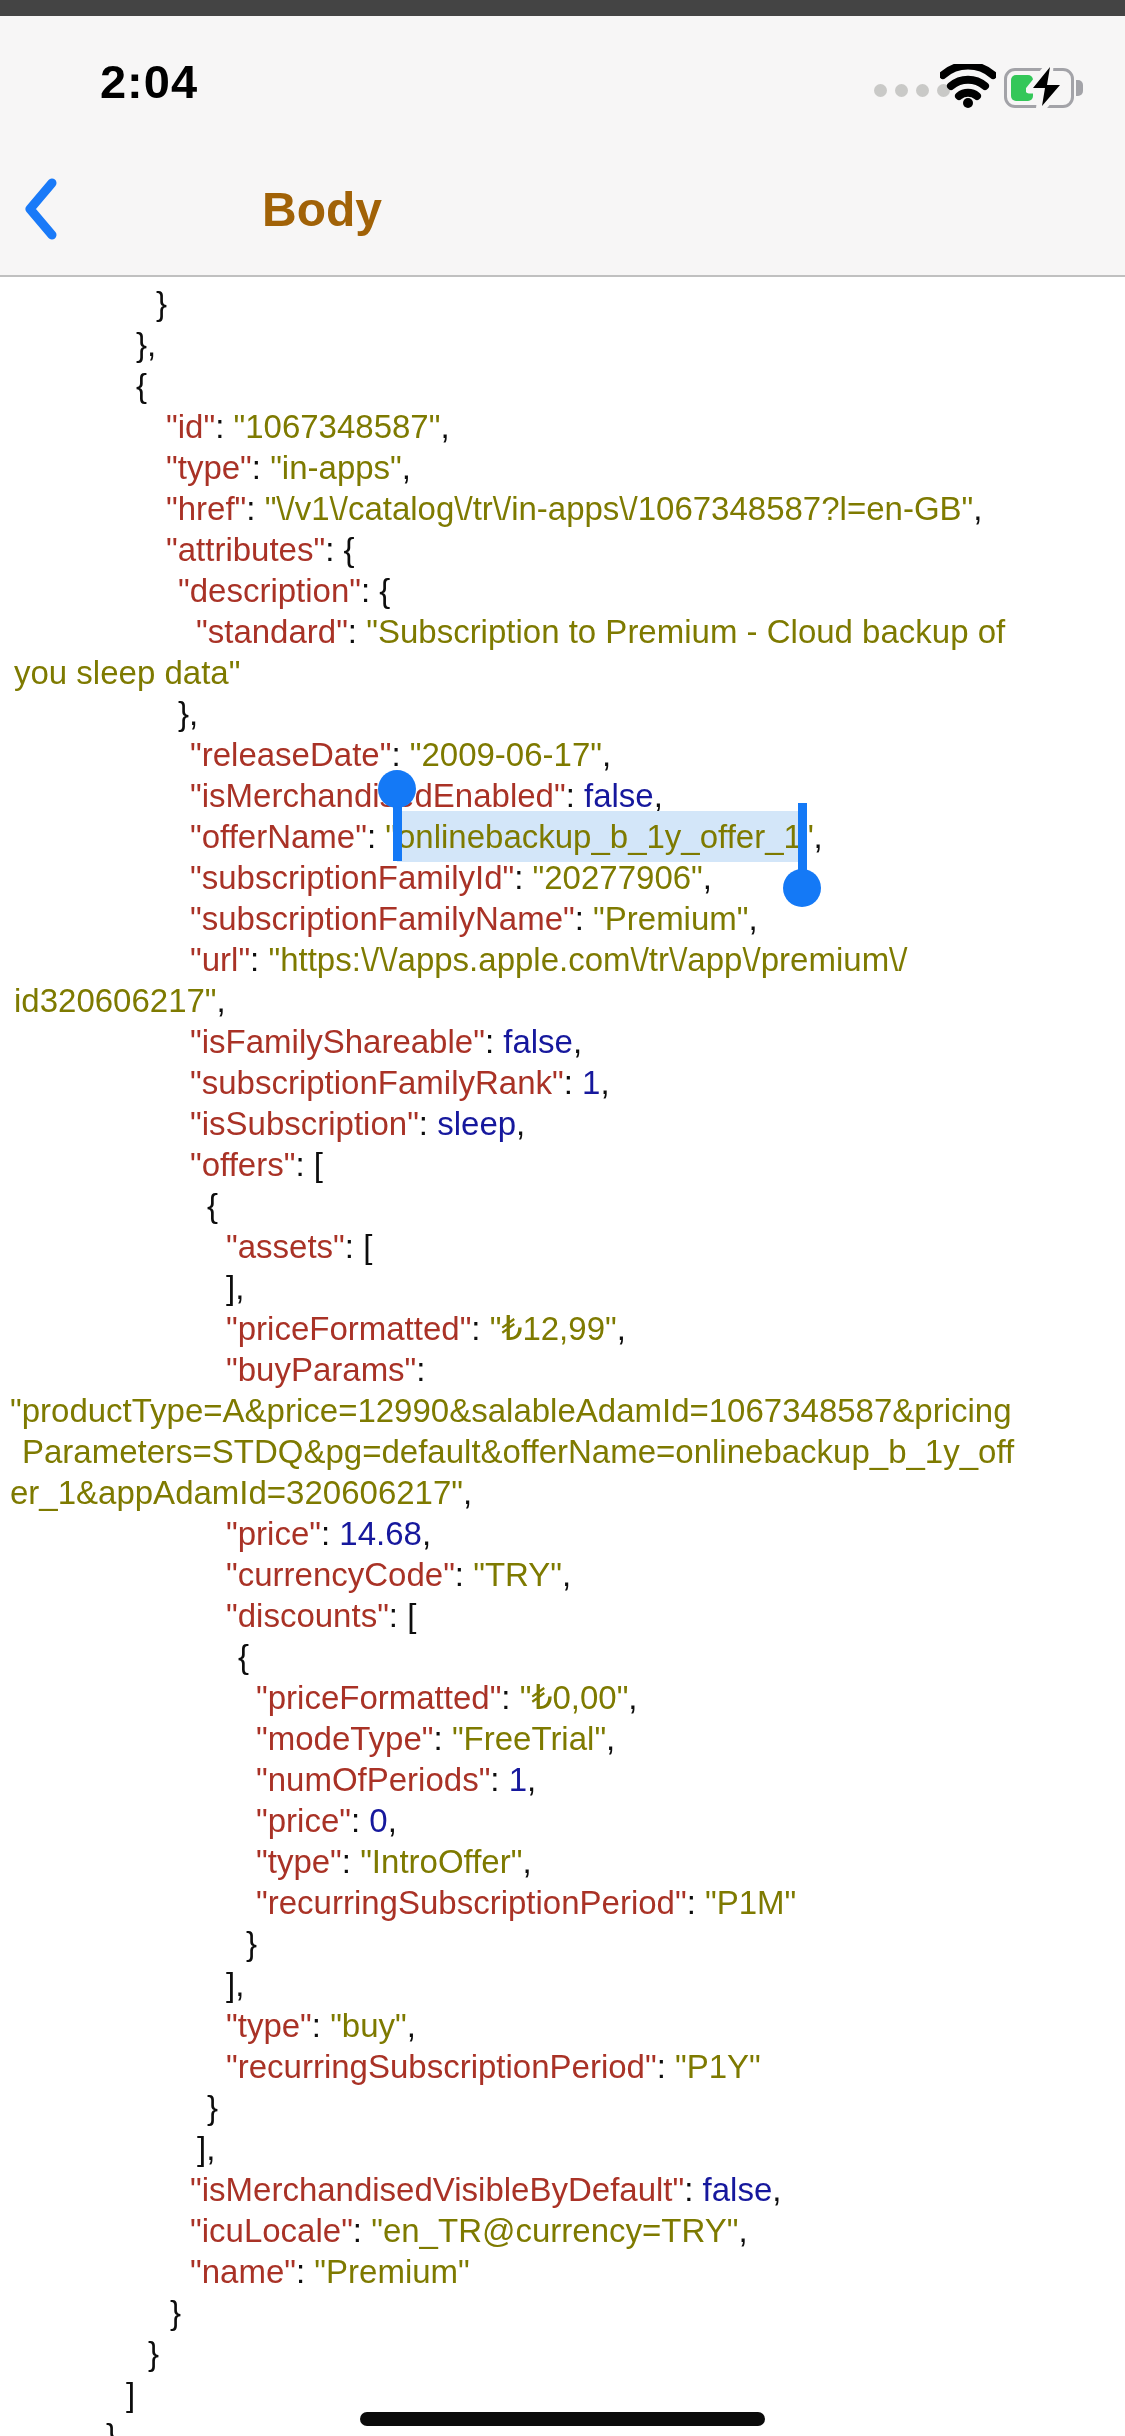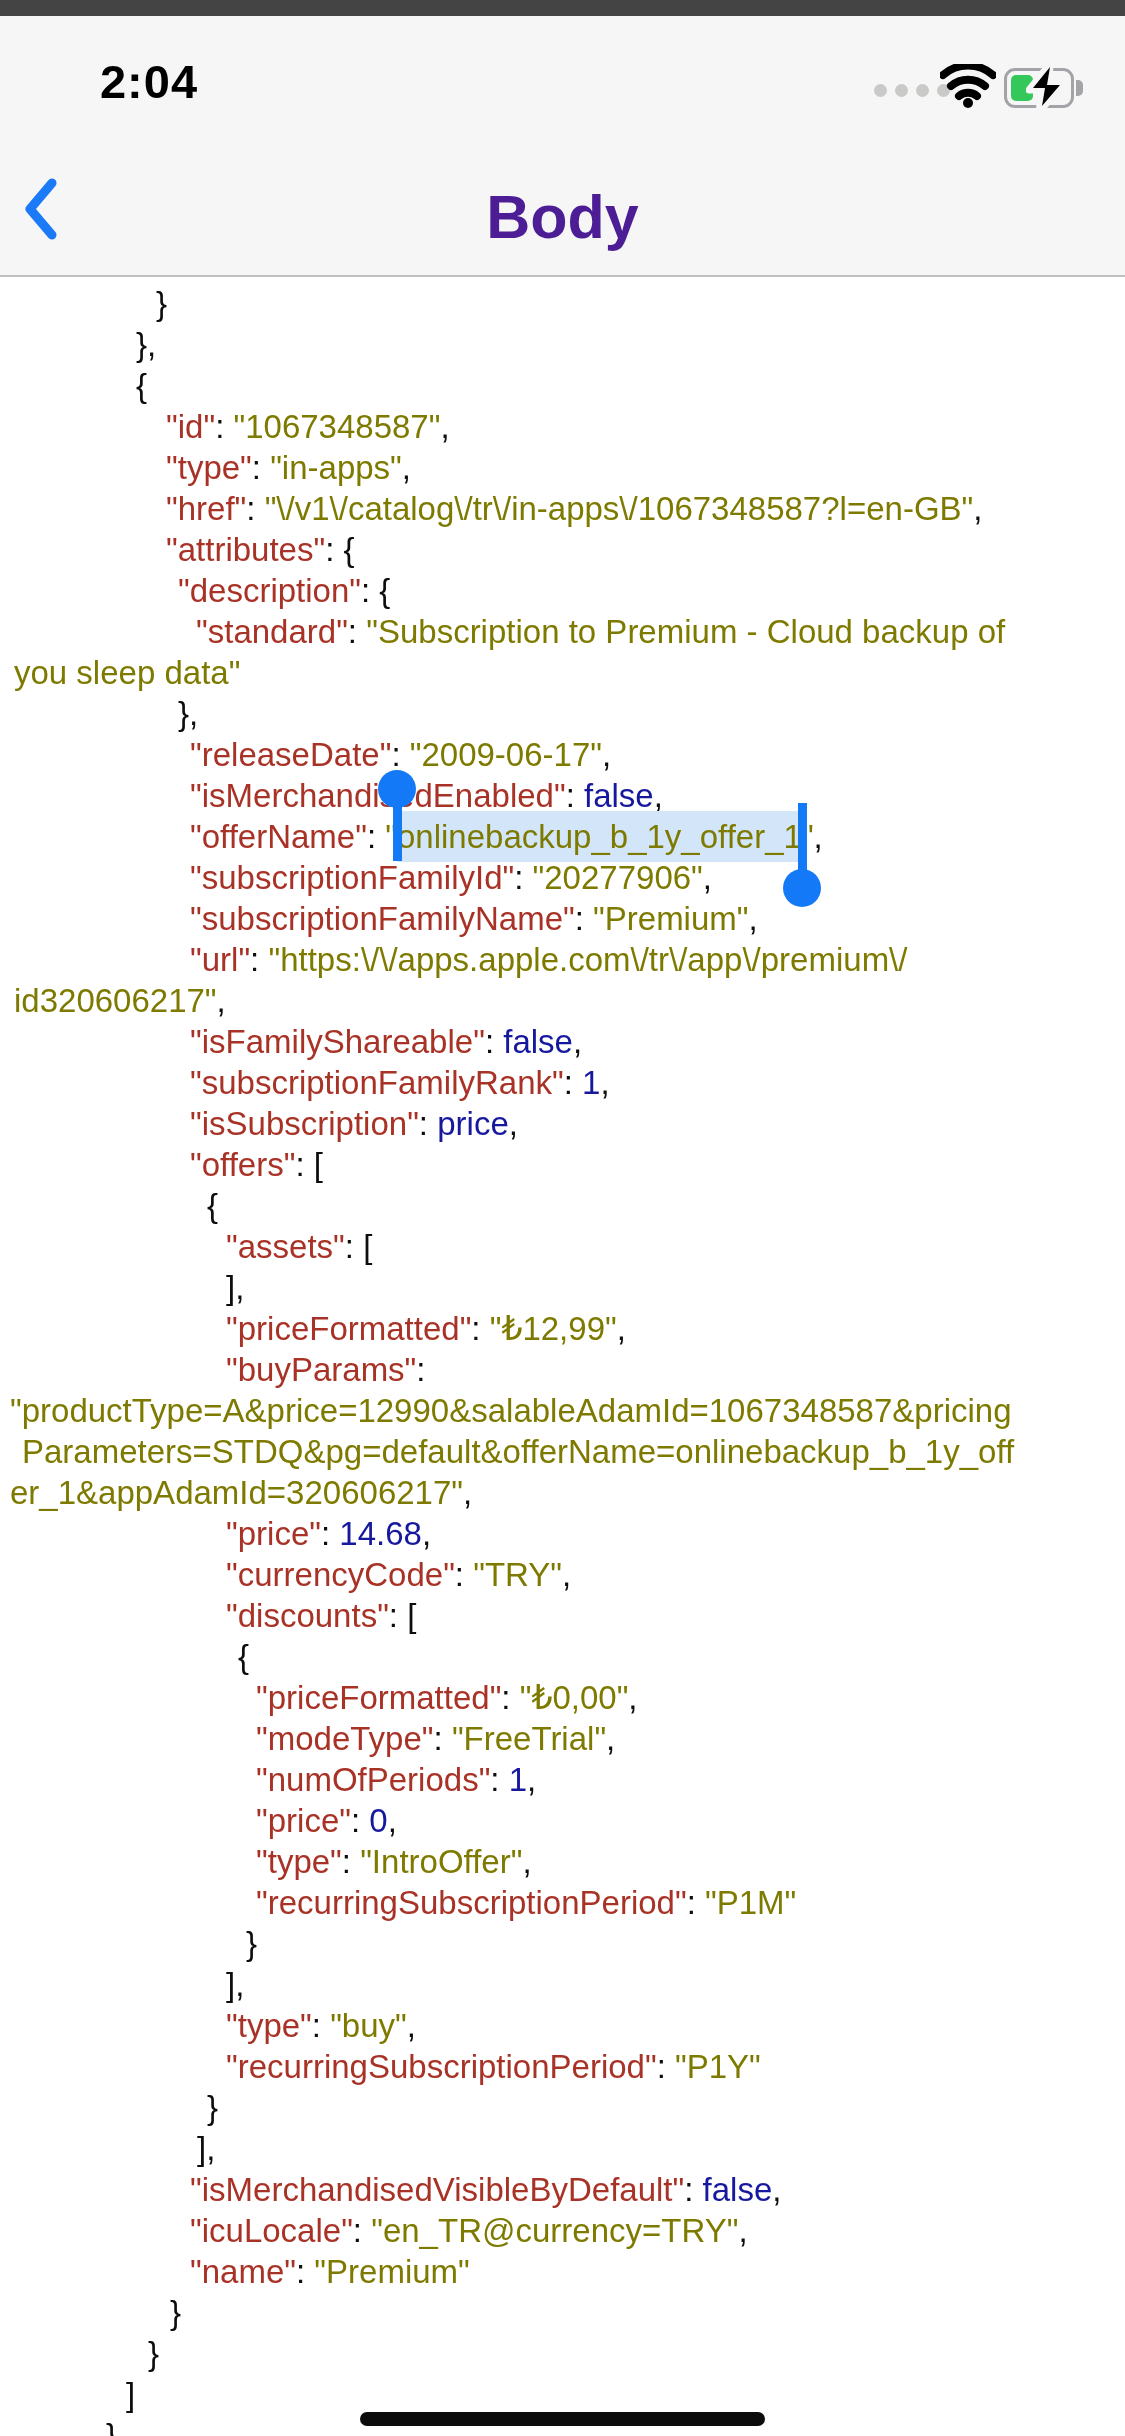--- a/index.html
+++ b/index.html
@@ -15,22 +15,22 @@
   .cell-dots i{display:block;width:13px;height:13px;border-radius:50%;background:#c9c9c7;}
   .wifi{position:absolute;left:940px;top:48px;}
   .battery{position:absolute;left:1004px;top:52px;width:84px;height:40px;}
   .bat-body{position:absolute;left:0;top:0;width:64px;height:34px;border:3px solid #a3a3a8;border-radius:11px;}
   .bat-fill{position:absolute;left:7px;top:7px;width:22px;height:26px;border-radius:5px;background:#34c759;}
   .bat-cap{position:absolute;left:72px;top:12px;width:7px;height:16px;background:#a3a3a8;border-radius:0 5px 5px 0;}
   .bolt{position:absolute;left:22px;top:-5px;}
 
   .back-button{position:absolute;left:22px;top:158px;height:70px;display:flex;align-items:center;gap:18px;cursor:pointer;}
   .back-label{color:#1a7af8;font-size:52px;line-height:70px;}
-  .page-title{position:absolute;left:262px;right:262px;top:166px;text-align:center;
-              font-size:61px;font-weight:600;color:#4c1d95;}
+  .page-title{position:absolute;left:262px;right:262px;top:166px;text-align:left;
+              font-size:48px;font-weight:600;color:#a16207;}
 
   
   .content{position:absolute;left:0;top:261px;width:1125px;height:2175px;overflow:hidden;
            padding-top:6px;box-sizing:border-box;font-size:33px;line-height:41px;}
   .line{white-space:pre;height:41px;}
   .c-k{color:#a93226;}
   .c-s{color:#7e7a00;}
   .c-n{color:#16189d;}
   .c-p{color:#0d0d0d;}
   .c-sel{color:#7e7a00;background:#d3e6f9;padding:7px 0;position:relative;}
@@ -101,21 +101,21 @@
       <div class="line" style="padding-left: 178px;"><span class="c-p">},</span></div>
       <div class="line" style="padding-left: 190px;"><span class="c-k">"releaseDate"</span><span class="c-p">: </span><span class="c-s">"2009-06-17"</span><span class="c-p">,</span></div>
       <div class="line" style="padding-left: 190px;"><span class="c-k">"isMerchandisedEnabled"</span><span class="c-p">: </span><span class="c-n">false</span><span class="c-p">,</span></div>
       <div class="line" style="padding-left: 190px;"><span class="c-k">"offerName"</span><span class="c-p">: </span><span class="c-s">"</span><span class="c-sel">onlinebackup_b_1y_offer_1<i class="handle start"></i><i class="handle end"></i></span><span class="c-s">"</span><span class="c-p">,</span></div>
       <div class="line" style="padding-left: 190px;"><span class="c-k">"subscriptionFamilyId"</span><span class="c-p">: </span><span class="c-s">"20277906"</span><span class="c-p">,</span></div>
       <div class="line" style="padding-left: 190px;"><span class="c-k">"subscriptionFamilyName"</span><span class="c-p">: </span><span class="c-s">"Premium"</span><span class="c-p">,</span></div>
       <div class="line" style="padding-left: 190px;"><span class="c-k">"url"</span><span class="c-p">: </span><span class="c-s">"https:\/\/apps.apple.com\/tr\/app\/premium\/</span></div>
       <div class="line" style="padding-left: 14px;"><span class="c-s">id320606217"</span><span class="c-p">,</span></div>
       <div class="line" style="padding-left: 190px;"><span class="c-k">"isFamilyShareable"</span><span class="c-p">: </span><span class="c-n">false</span><span class="c-p">,</span></div>
       <div class="line" style="padding-left: 190px;"><span class="c-k">"subscriptionFamilyRank"</span><span class="c-p">: </span><span class="c-n">1</span><span class="c-p">,</span></div>
-      <div class="line" style="padding-left: 190px;"><span class="c-k">"isSubscription"</span><span class="c-p">: </span><span class="c-n">price</span><span class="c-p">,</span></div>
+      <div class="line" style="padding-left: 190px;"><span class="c-k">"isSubscription"</span><span class="c-p">: </span><span class="c-n">sleep</span><span class="c-p">,</span></div>
       <div class="line" style="padding-left: 190px;"><span class="c-k">"offers"</span><span class="c-p">: [</span></div>
       <div class="line" style="padding-left: 207px;"><span class="c-p">{</span></div>
       <div class="line" style="padding-left: 226px;"><span class="c-k">"assets"</span><span class="c-p">: [</span></div>
       <div class="line" style="padding-left: 226px;"><span class="c-p">],</span></div>
       <div class="line" style="padding-left: 226px;"><span class="c-k">"priceFormatted"</span><span class="c-p">: </span><span class="c-s">"₺12,99"</span><span class="c-p">,</span></div>
       <div class="line" style="padding-left: 226px;"><span class="c-k">"buyParams"</span><span class="c-p">:</span></div>
       <div class="line" style="padding-left: 10px;"><span class="c-s">"productType=A&amp;price=12990&amp;salableAdamId=1067348587&amp;pricing</span></div>
       <div class="line" style="padding-left: 22px;"><span class="c-s">Parameters=STDQ&amp;pg=default&amp;offerName=onlinebackup_b_1y_off</span></div>
       <div class="line" style="padding-left: 10px;"><span class="c-s">er_1&amp;appAdamId=320606217"</span><span class="c-p">,</span></div>
       <div class="line" style="padding-left: 226px;"><span class="c-k">"price"</span><span class="c-p">: </span><span class="c-n">14.68</span><span class="c-p">,</span></div>

